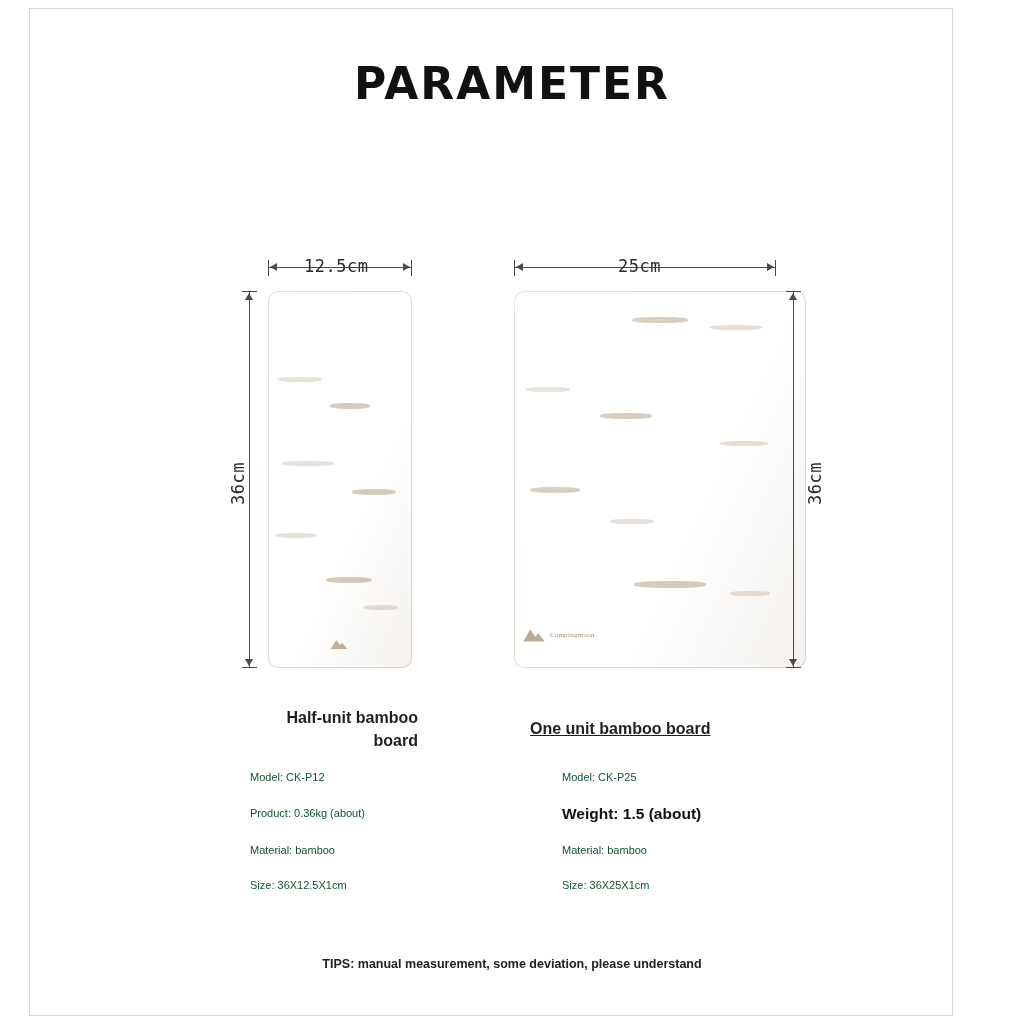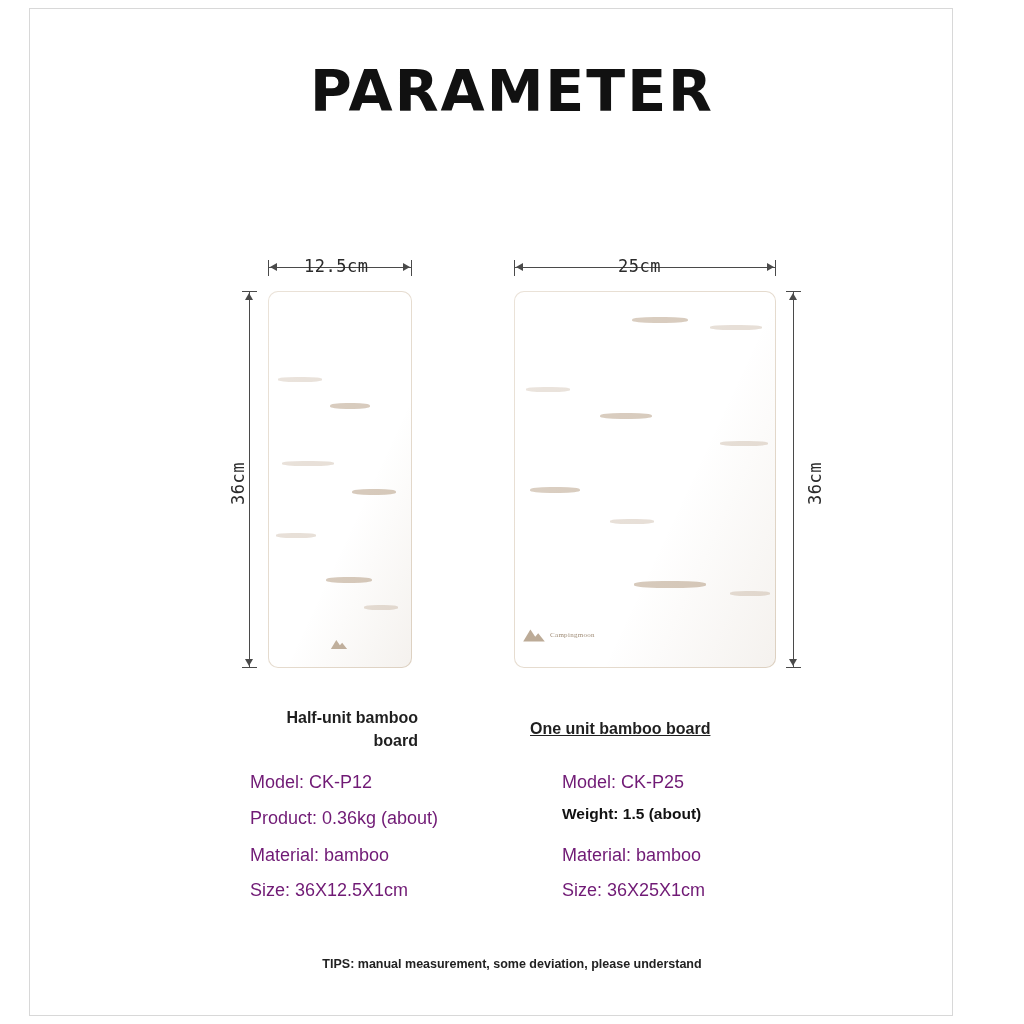--- a/index.html
+++ b/index.html
@@ -30,21 +30,21 @@
     border: 1px solid #d8d8d8;
     background: #ffffff;
     box-sizing: border-box;
   }
   .title-main {
     position: absolute;
     left: 0;
     top: 58px;
     width: 100%;
     text-align: center;
-    font-size: 57px;
+    font-size: 44px;
     font-weight: 800;
     letter-spacing: 2px;
     color: #111111;
     font-family: "DejaVu Sans", sans-serif;
   }
   .title-sub {
     position: absolute;
     left: 0;
     top: 128px;
     width: 100%;
@@ -173,22 +173,22 @@
   
   .caption {
     position: absolute;
     font-size: 16px;
     font-weight: 700;
     color: #1f1f1f;
     line-height: 1.45;
   }
   .spec {
     position: absolute;
-    font-size: 18px;
-    color: #701a75;
+    font-size: 11px;
+    color: #14532d;
     line-height: 1.4;
     white-space: nowrap;
   }
   .spec.bold {
     font-size: 15.5px;
     font-weight: 700;
     color: #111111;
   }
 
   .tips {
@@ -246,21 +246,21 @@
     <div class="dim-label vertical" style="left:228px; top:505px;">36cm</div>
 
     <div class="caption" style="left:262px; top:706px; width:156px; text-align:right;">Half-unit bamboo board</div>
 
     <div class="spec" style="left:250px; top:770px;">Model: CK-P12</div>
     <div class="spec" style="left:250px; top:806px;">Product: 0.36kg (about)</div>
     <div class="spec" style="left:250px; top:843px;">Material: bamboo</div>
     <div class="spec" style="left:250px; top:878px;">Size: 36X12.5X1cm</div>
 
     <div class="board-wrap" style="left:514px; top:291px; width:262px; height:377px;">
-      <div class="board" style="width:262px; height:377px;">
+      <div class="board" style="width:292px; height:377px;">
         <div class="node" style="left:118px; top:26px; width:56px; height:6px;"></div>
         <div class="node soft" style="left:196px; top:34px; width:52px; height:5px;"></div>
         <div class="node soft" style="left:12px; top:96px; width:44px; height:5px;"></div>
         <div class="node" style="left:86px; top:122px; width:52px; height:6px;"></div>
         <div class="node soft" style="left:206px; top:150px; width:48px; height:5px;"></div>
         <div class="node" style="left:16px; top:196px; width:50px; height:6px;"></div>
         <div class="node soft" style="left:96px; top:228px; width:44px; height:5px;"></div>
         <div class="node" style="left:120px; top:290px; width:72px; height:7px;"></div>
         <div class="node soft" style="left:216px; top:300px; width:40px; height:5px;"></div>
         <div class="sheen"></div>

